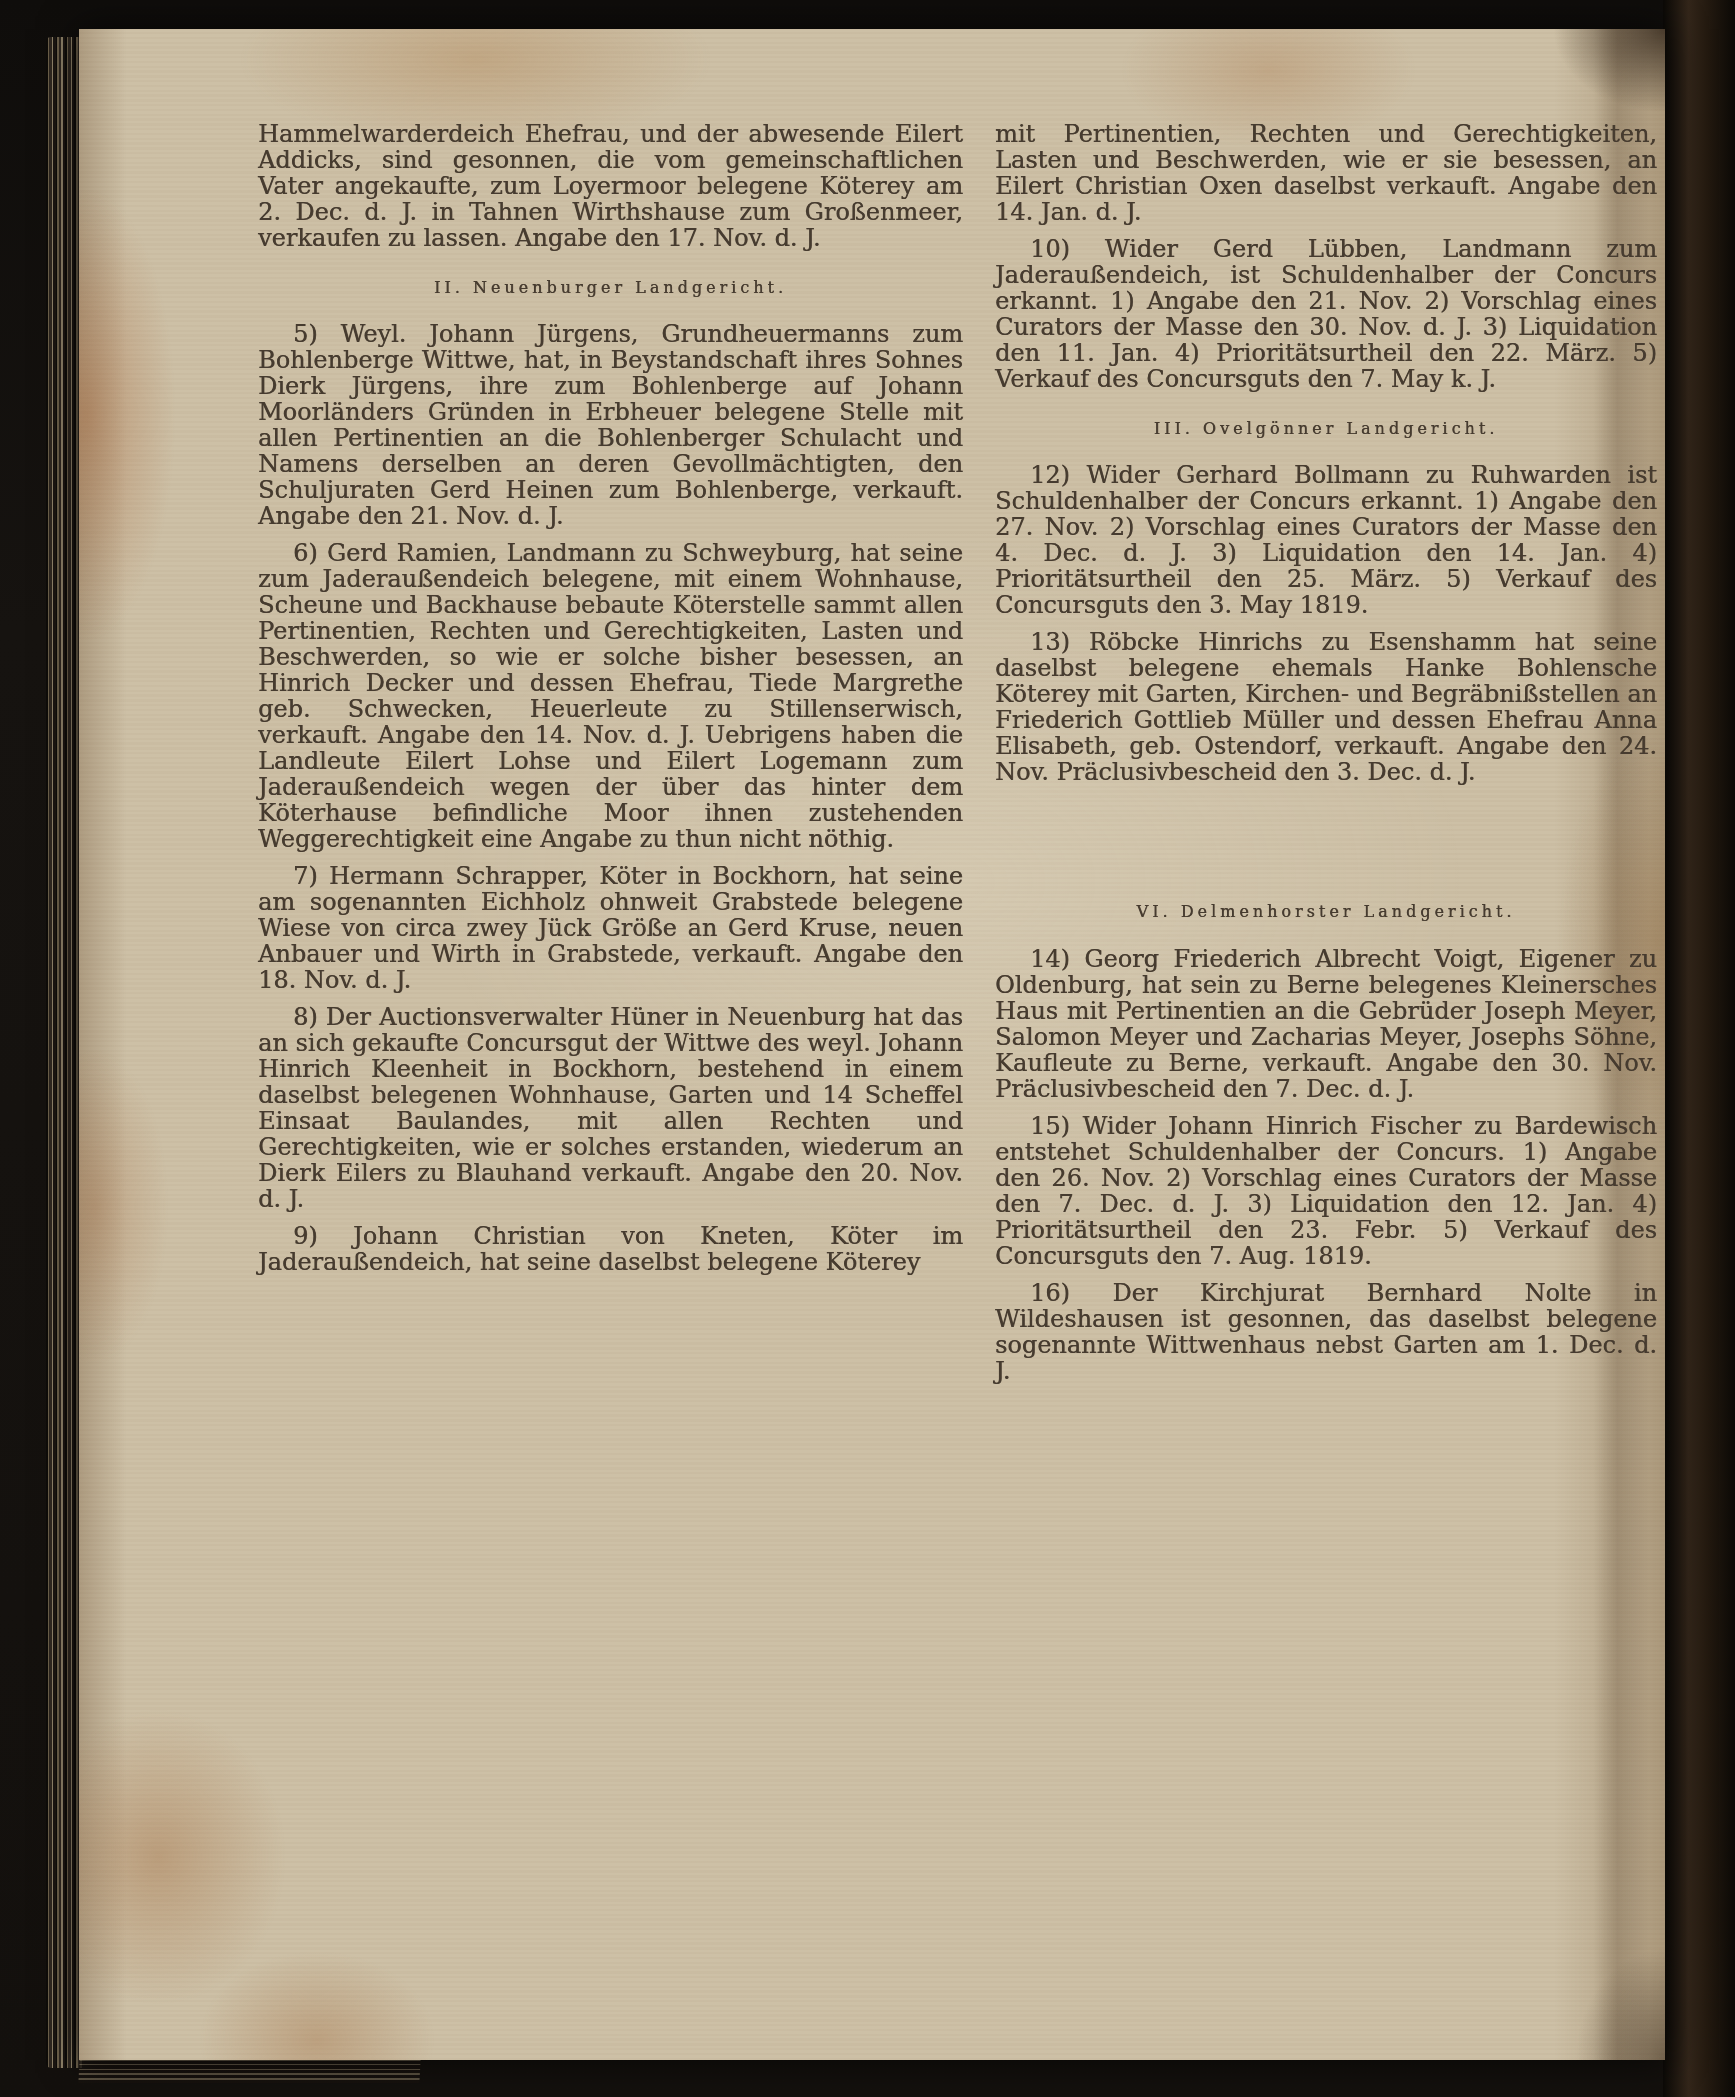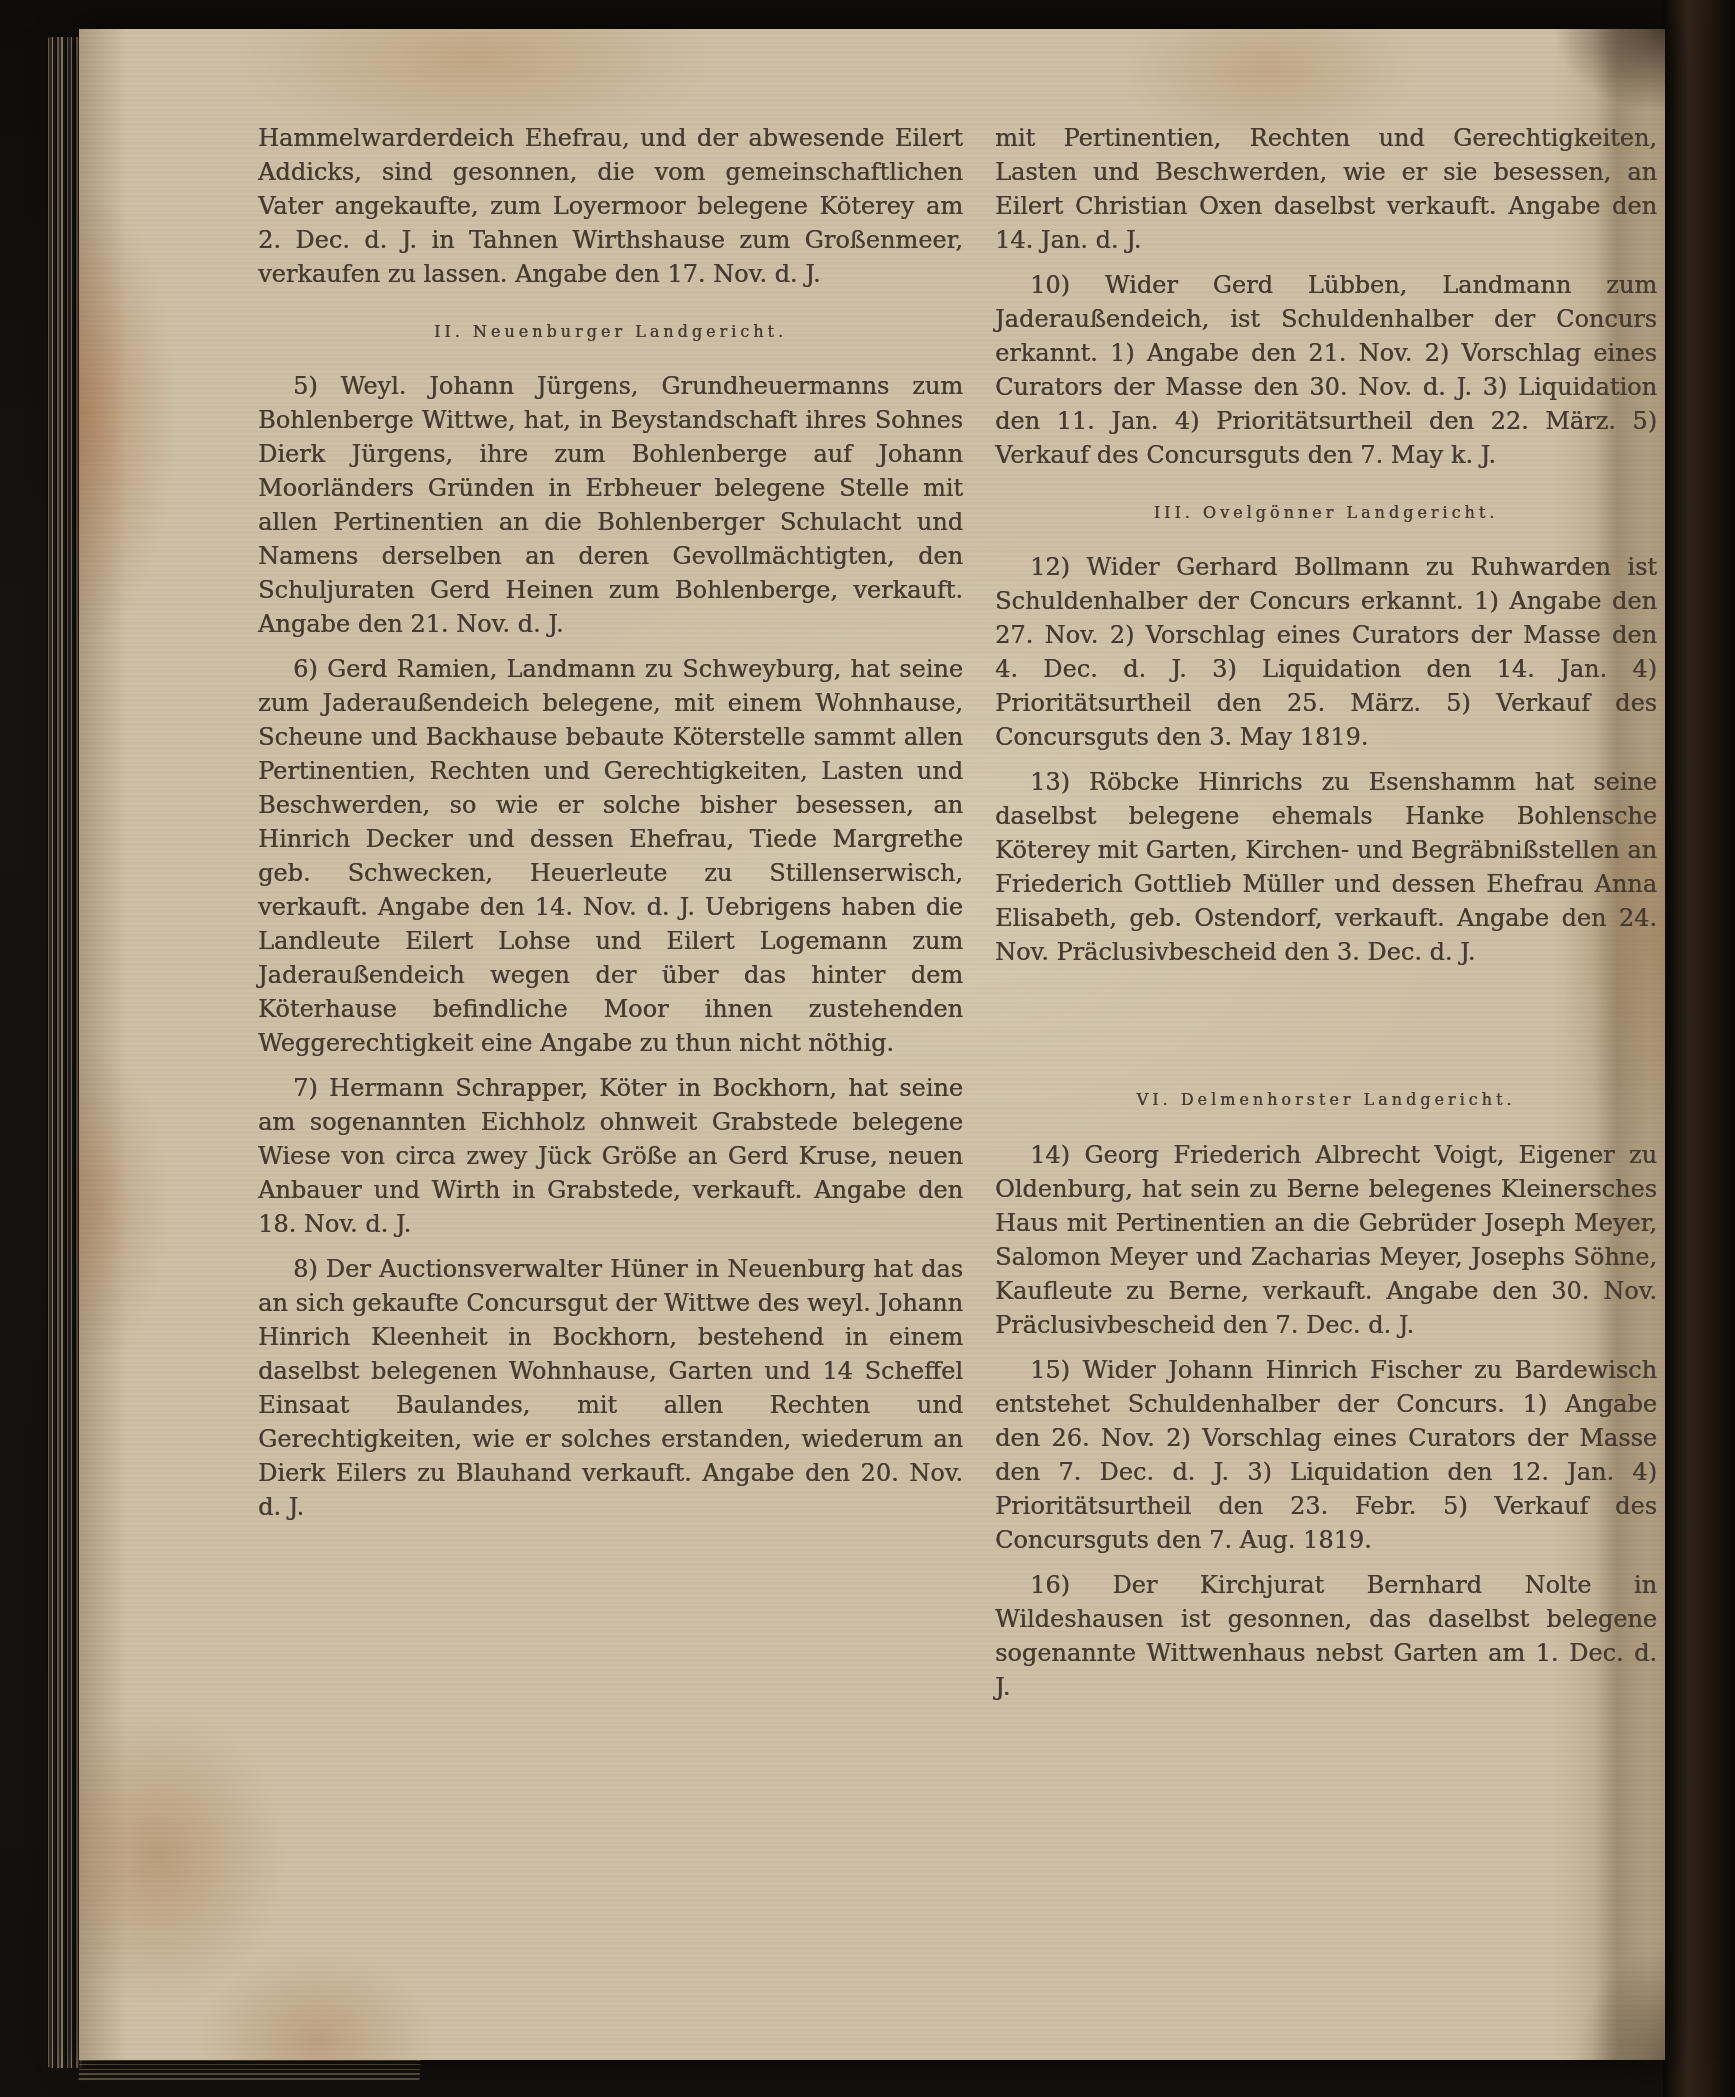--- a/index.html
+++ b/index.html
@@ -66,21 +66,21 @@
       #cdc0a6;
   }
 
   .columns {
     position: absolute;
     top: 92px; left: 179px; right: 8px;
     display: flex;
     gap: 32px;
     color: #463b2f;
     font-size: 24px;
-    line-height: 34px;
+    line-height: 26px;
     text-shadow: 0.4px 0 0 rgba(70,59,47,.85);
   }
   .col { min-width: 0; }
   .col-left  { flex: 0 0 705px; }
   .col-right { flex: 1 1 auto; }
 
   p.para {
     margin: 0 0 11px 0;
     text-indent: 35px;
     text-align: justify;
@@ -107,20 +107,21 @@
 <div class="paper">
   <div class="columns">
 
     <div class="col col-left">
       <p class="para continuation">Hammelwarderdeich Ehefrau, und der abwesende Eilert Addicks, sind gesonnen, die vom gemeinschaftlichen Vater angekaufte, zum Loyermoor belegene Köterey am 2. Dec. d. J. in Tahnen Wirthshause zum Großenmeer, verkaufen zu lassen. Angabe den 17. Nov. d. J.</p>
       <h2 class="section-heading">II. Neuenburger Landgericht.</h2>
       <p class="para">5) Weyl. Johann Jürgens, Grundheuermanns zum Bohlenberge Wittwe, hat, in Beystandschaft ihres Sohnes Dierk Jürgens, ihre zum Bohlenberge auf Johann Moorländers Gründen in Erbheuer belegene Stelle mit allen Pertinentien an die Bohlenberger Schulacht und Namens derselben an deren Gevollmächtigten, den Schuljuraten Gerd Heinen zum Bohlenberge, verkauft. Angabe den 21. Nov. d. J.</p>
       <p class="para">6) Gerd Ramien, Landmann zu Schweyburg, hat seine zum Jaderaußendeich belegene, mit einem Wohnhause, Scheune und Backhause bebaute Köterstelle sammt allen Pertinentien, Rechten und Gerechtigkeiten, Lasten und Beschwerden, so wie er solche bisher besessen, an Hinrich Decker und dessen Ehefrau, Tiede Margrethe geb. Schwecken, Heuerleute zu Stillenserwisch, verkauft. Angabe den 14. Nov. d. J. Uebrigens haben die Landleute Eilert Lohse und Eilert Logemann zum Jaderaußendeich wegen der über das hinter dem Köterhause befindliche Moor ihnen zustehenden Weggerechtigkeit eine Angabe zu thun nicht nöthig.</p>
       <p class="para">7) Hermann Schrapper, Köter in Bockhorn, hat seine am sogenannten Eichholz ohnweit Grabstede belegene Wiese von circa zwey Jück Größe an Gerd Kruse, neuen Anbauer und Wirth in Grabstede, verkauft. Angabe den 18. Nov. d. J.</p>
       <p class="para">8) Der Auctionsverwalter Hüner in Neuenburg hat das an sich gekaufte Concursgut der Wittwe des weyl. Johann Hinrich Kleenheit in Bockhorn, bestehend in einem daselbst belegenen Wohnhause, Garten und 14 Scheffel Einsaat Baulandes, mit allen Rechten und Gerechtigkeiten, wie er solches erstanden, wiederum an Dierk Eilers zu Blauhand verkauft. Angabe den 20. Nov. d. J.</p>
+      <p class="para">9) Johann Christian von Kneten, Köter im Jaderaußendeich, hat seine daselbst belegene Köterey</p>
     </div>
 
     <div class="col col-right">
       <p class="para continuation">mit Pertinentien, Rechten und Gerechtigkeiten, Lasten und Beschwerden, wie er sie besessen, an Eilert Christian Oxen daselbst verkauft. Angabe den 14. Jan. d. J.</p>
       <p class="para">10) Wider Gerd Lübben, Landmann zum Jaderaußendeich, ist Schuldenhalber der Concurs erkannt. 1) Angabe den 21. Nov. 2) Vorschlag eines Curators der Masse den 30. Nov. d. J. 3) Liquidation den 11. Jan. 4) Prioritätsurtheil den 22. März. 5) Verkauf des Concursguts den 7. May k. J.</p>
       <h2 class="section-heading">III. Ovelgönner Landgericht.</h2>
       <p class="para">12) Wider Gerhard Bollmann zu Ruhwarden ist Schuldenhalber der Concurs erkannt. 1) Angabe den 27. Nov. 2) Vorschlag eines Curators der Masse den 4. Dec. d. J. 3) Liquidation den 14. Jan. 4) Prioritätsurtheil den 25. März. 5) Verkauf des Concursguts den 3. May 1819.</p>
       <p class="para">13) Röbcke Hinrichs zu Esenshamm hat seine daselbst belegene ehemals Hanke Bohlensche Köterey mit Garten, Kirchen- und Begräbnißstellen an Friederich Gottlieb Müller und dessen Ehefrau Anna Elisabeth, geb. Ostendorf, verkauft. Angabe den 24. Nov. Präclusivbescheid den 3. Dec. d. J.</p>
       <h2 class="section-heading heading-gap">VI. Delmenhorster Landgericht.</h2>
       <p class="para">14) Georg Friederich Albrecht Voigt, Eigener zu Oldenburg, hat sein zu Berne belegenes Kleinersches Haus mit Pertinentien an die Gebrüder Joseph Meyer, Salomon Meyer und Zacharias Meyer, Josephs Söhne, Kaufleute zu Berne, verkauft. Angabe den 30. Nov. Präclusivbescheid den 7. Dec. d. J.</p>

